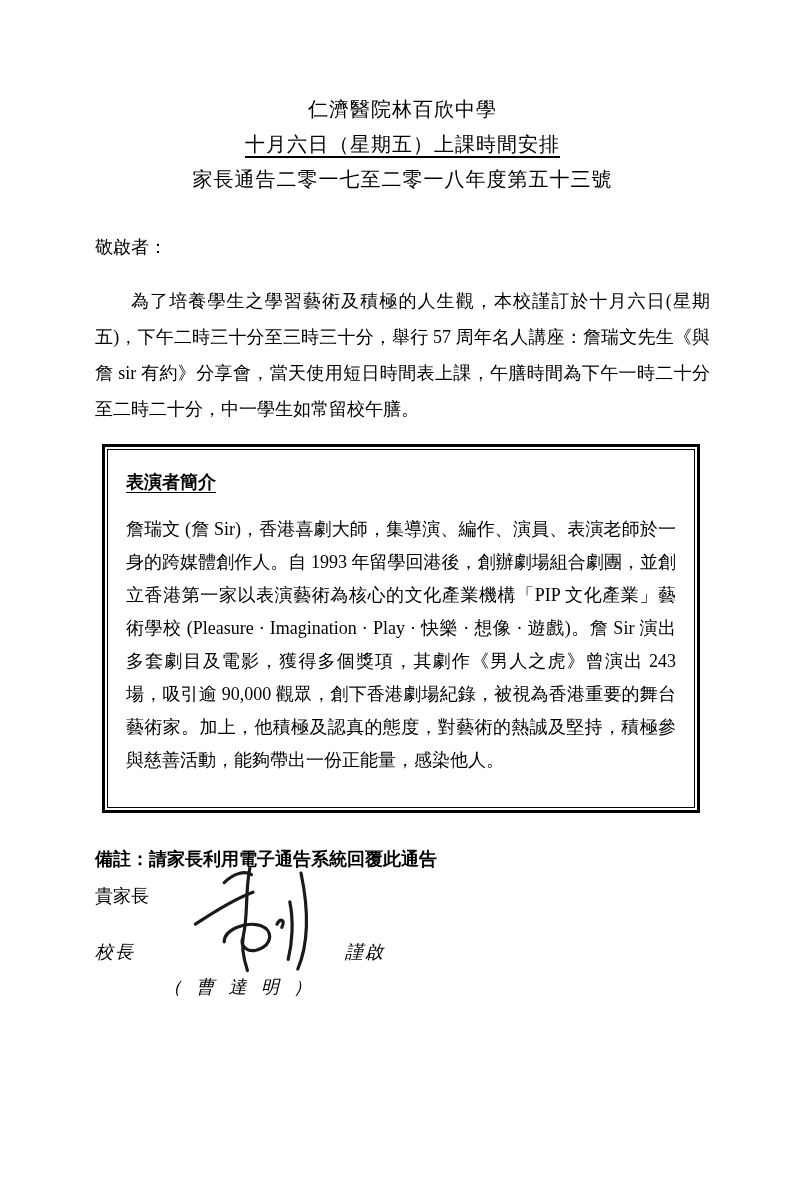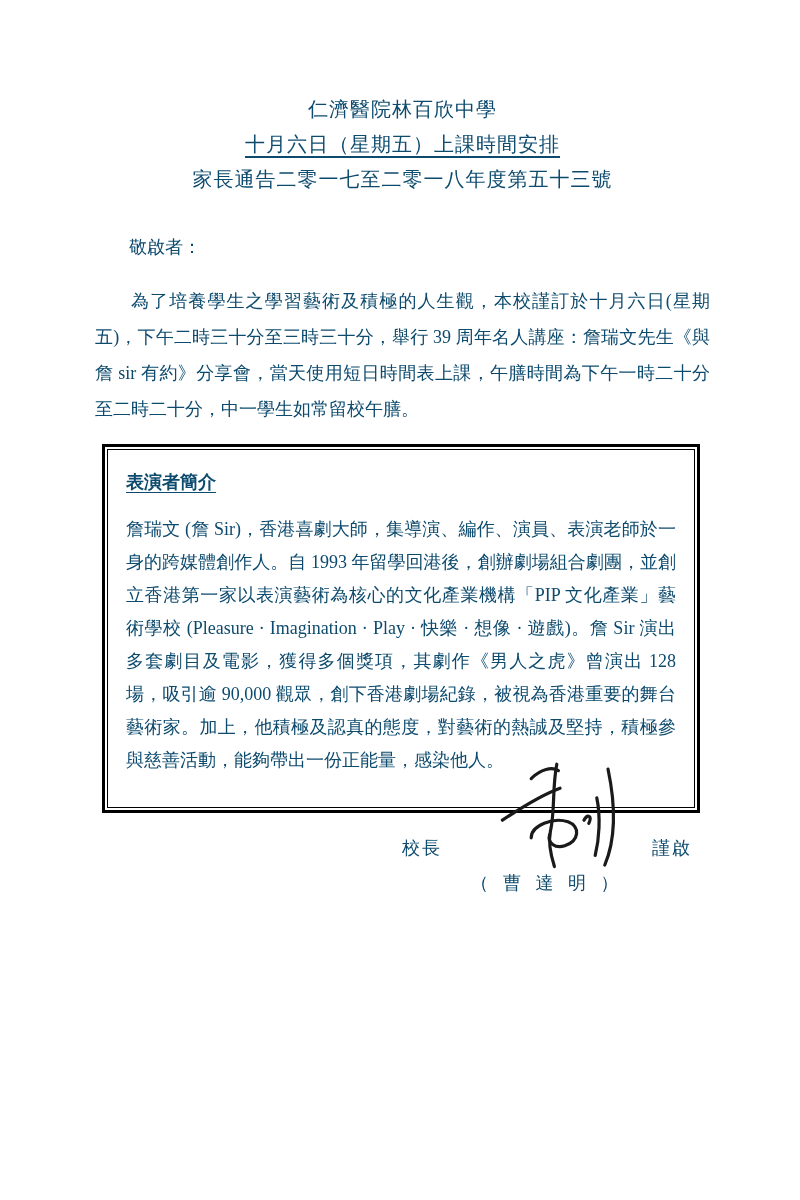--- a/index.html
+++ b/index.html
@@ -3,34 +3,34 @@
 <meta charset="utf-8">
 <style>
   * { margin: 0; padding: 0; box-sizing: border-box; }
   html, body { background: #e8e8e8; }
   .page {
     position: relative;
     width: 800px;
     height: 1200px;
     margin: 0 auto;
     background: #ffffff;
-    color: #0c4a6e;
+    color: #000000;
     font-family: "Liberation Serif", "DejaVu Serif", serif;
     font-size: 18px;
     overflow: hidden;
     padding: 92px 90px 0 95px;
   }
   .header { text-align: center; line-height: 35px; font-size: 20px; letter-spacing: 1px; }
   .header .subject {
     display: inline-block;
     text-decoration: underline;
     text-underline-offset: 5px;
     font-weight: 500;
   }
-  .salutation { margin-top: 32px; line-height: 36px; margin-left: 34px; }
+  .salutation { margin-top: 32px; line-height: 36px; }
   .para {
     text-align: justify;
     text-indent: 2em;
     line-height: 36px;
     margin-top: 18px;
   }
   .bio-box {
     margin: 22px 15px 0 12px;
     border: 1.5px solid #000;
     outline: 3px solid #000;
@@ -44,22 +44,22 @@
     text-underline-offset: 4px;
     margin-bottom: 14px;
   }
   .bio-body { text-align: justify; }
   .remark { margin-top: 34px; font-weight: bold; line-height: 34px; }
   .closing-1 { margin-top: 26px; text-indent: 2.4em; line-height: 32px; }
   .closing-2 { margin-top: 4px; line-height: 32px; }
   .sig-block {
     margin-top: 28px;
     display: flex;
-    justify-content: flex-end;
     padding-right: 18px;
+    font-style: italic;
   }
   .sig-inner { display: flex; align-items: flex-end; }
   .sig-label { padding-bottom: 2px; letter-spacing: 2px; }
   .sig-line-wrap {
     position: relative;
     width: 190px;
     margin: 0 10px;
   }
   .sig-line { border-bottom: 2px solid #000; width: 100%; }
   .sig-scribble {
@@ -82,29 +82,31 @@
 <div class="page">
 
   <div class="header">
     <div>仁濟醫院林百欣中學</div>
     <div><span class="subject">十月六日（星期五）上課時間安排</span></div>
     <div>家長通告二零一七至二零一八年度第五十三號</div>
   </div>
 
   <div class="salutation">敬啟者：</div>
 
-  <div class="para">為了培養學生之學習藝術及積極的人生觀，本校謹訂於十月六日(星期五)，下午二時三十分至三時三十分，舉行 39 周年名人講座：詹瑞文先生《與詹 sir 有約》分享會，當天使用短日時間表上課，午膳時間為下午一時二十分至二時二十分，中一學生如常留校午膳。</div>
+  <div class="para">為了培養學生之學習藝術及積極的人生觀，本校謹訂於十月六日(星期五)，下午二時三十分至三時三十分，舉行 57 周年名人講座：詹瑞文先生《與詹 sir 有約》分享會，當天使用短日時間表上課，午膳時間為下午一時二十分至二時二十分，中一學生如常留校午膳。</div>
 
 
   <div class="bio-box">
     <div class="bio-heading">表演者簡介</div>
-    <div class="bio-body">詹瑞文 (詹 Sir)，香港喜劇大師，集導演、編作、演員、表演老師於一身的跨媒體創作人。自 1993 年留學回港後，創辦劇場組合劇團，並創立香港第一家以表演藝術為核心的文化產業機構「PIP 文化產業」藝術學校 (Pleasure · Imagination · Play · 快樂 · 想像 · 遊戲)。詹 Sir 演出多套劇目及電影，獲得多個獎項，其劇作《男人之虎》曾演出 128 場，吸引逾 90,000 觀眾，創下香港劇場紀錄，被視為香港重要的舞台藝術家。加上，他積極及認真的態度，對藝術的熱誠及堅持，積極參與慈善活動，能夠帶出一份正能量，感染他人。</div>
+    <div class="bio-body">詹瑞文 (詹 Sir)，香港喜劇大師，集導演、編作、演員、表演老師於一身的跨媒體創作人。自 1993 年留學回港後，創辦劇場組合劇團，並創立香港第一家以表演藝術為核心的文化產業機構「PIP 文化產業」藝術學校 (Pleasure · Imagination · Play · 快樂 · 想像 · 遊戲)。詹 Sir 演出多套劇目及電影，獲得多個獎項，其劇作《男人之虎》曾演出 243 場，吸引逾 90,000 觀眾，創下香港劇場紀錄，被視為香港重要的舞台藝術家。加上，他積極及認真的態度，對藝術的熱誠及堅持，積極參與慈善活動，能夠帶出一份正能量，感染他人。</div>
   </div>
 
+  <div class="remark">備註：請家長利用電子通告系統回覆此通告</div>
 
+  <div class="closing-2">貴家長</div>
 
   <div class="sig-block">
     <div>
       <div class="sig-inner">
         <span class="sig-label">校長</span>
         <span class="sig-line-wrap">
           <svg class="sig-scribble" viewBox="0 0 200 140" fill="none" stroke="#1a1a1a" stroke-width="4" stroke-linecap="round" stroke-linejoin="round">
             <path d="M96,4 C90,34 94,62 88,88 C85,102 88,116 93,132"></path>
             <path d="M64,22 C76,10 90,7 98,12"></path>
             <path d="M28,74 C52,58 78,42 100,34"></path>

